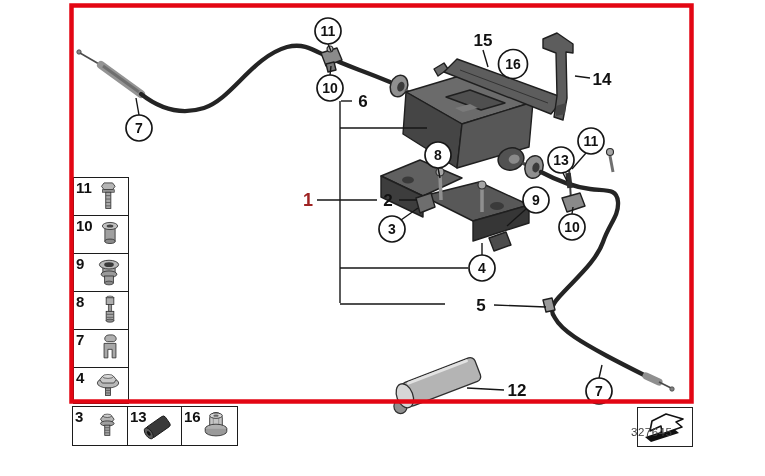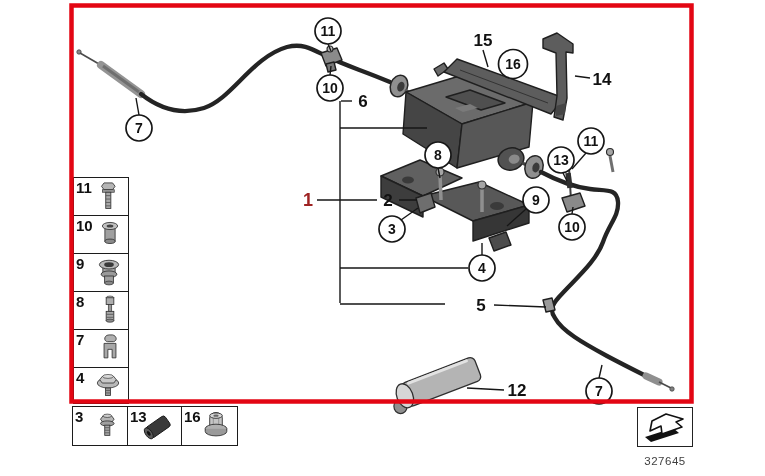--- a/index.html
+++ b/index.html
@@ -21,21 +21,21 @@
   .lcell:last-child{border-bottom:none;}
   .legend-row{position:absolute;left:72px;top:406px;height:40px;z-index:1;display:flex;
               border:1.3px solid #1c1c1c;box-sizing:border-box;background:#fff;}
   .rcell{position:relative;box-sizing:border-box;border-right:1.3px solid #1c1c1c;}
   .rcell:last-child{border-right:none;}
   .lnum{position:absolute;left:2px;top:1px;font:bold 15px "Liberation Sans",sans-serif;color:#111;}
   .licon{position:absolute;right:1px;top:1px;}
   
   .arrow-box{position:absolute;left:637px;top:407px;width:56px;height:40px;z-index:1;
              border:1.5px solid #222;box-sizing:border-box;background:#fff;}
-  .drawing-no{position:absolute;left:631px;top:455px;width:68px;text-align:center;z-index:1;
+  .drawing-no{position:absolute;left:631px;top:426px;width:68px;text-align:left;z-index:1;
               font:11.5px "Liberation Sans",sans-serif;color:#3f3f3f;letter-spacing:.5px;}
 </style>
 </head>
 <body>
 
 <div id="stage">
 
   <div class="legend-col">
     <div class="lcell" style="height:38px">
       <span class="lnum">11</span>

